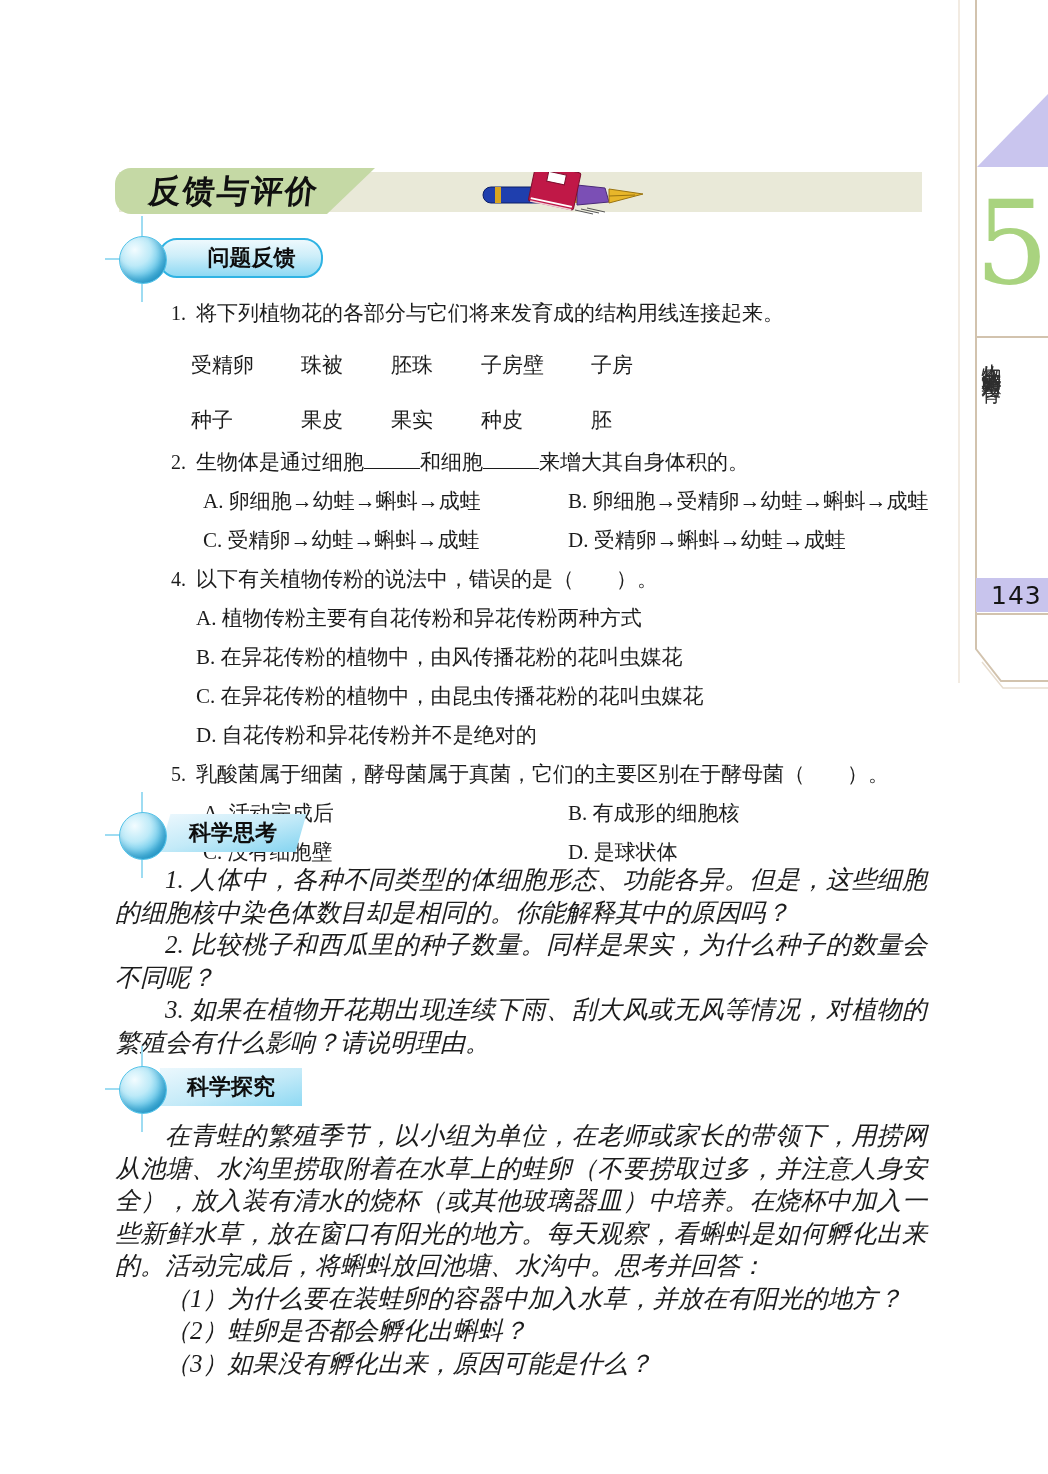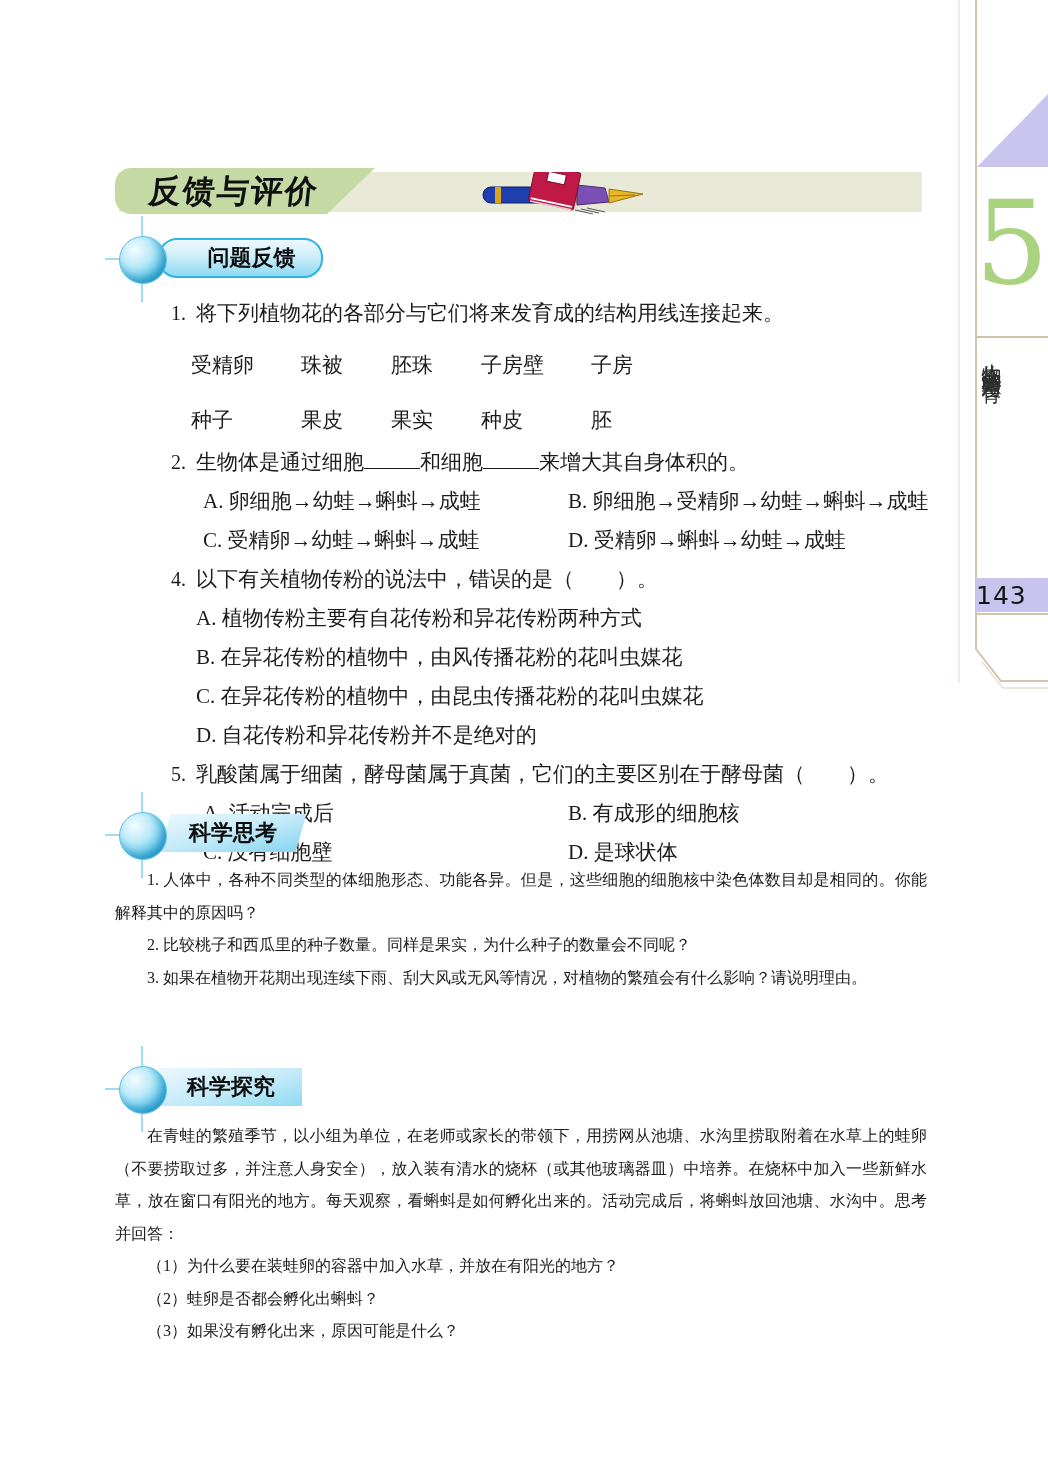--- a/index.html
+++ b/index.html
@@ -47,38 +47,38 @@
   .match-row{display:flex;padding-left:60px;}
   .match-row .c0{width:110px;}
   .match-row .c1{width:90px;font-family:Liberation Serif, serif;}
   .match-row .c2{width:90px;}
   .match-row .c3{width:110px;}
   .mt1{margin-top:13px;}
   .mt2{margin-top:16px;}
   .mt3{margin-top:3px;}
   .blank{display:inline-block;width:56px;height:14px;border-bottom:1.6px solid #1c1c1c;}
 
-  .para{position:absolute;left:0;width:812px;font-size:16px;line-height:32.5px;text-align:justify;}
+  .para{position:absolute;left:0;width:812px;font-size:25px;line-height:32.5px;text-align:justify;font-style:italic;}
   .para p{margin:0;text-indent:2em;}
   .para .subq{text-indent:2em;}
 
   
   .side-triangle{position:absolute;left:977px;top:94px;width:71px;height:73px;background:#c9c5ee;
        clip-path:polygon(100% 0,100% 100%,0 100%);}
   .chapter-num{position:absolute;left:975px;top:182px;width:73px;text-align:center;
        font-family:"DejaVu Serif","Liberation Serif",serif;font-size:116px;line-height:1.05;
        color:#a9d37f;}
   .side-divider1{position:absolute;left:976px;top:336px;width:72px;height:2px;background:#d2c3ae;}
   .chapter-vtitle{position:absolute;left:979px;top:348px;writing-mode:vertical-rl;
        font-size:20px;letter-spacing:2px;color:#2f2f2f;
        font-family:"Liberation Serif","DejaVu Serif",serif;}
   .pageno-band{position:absolute;left:976px;top:578px;width:72px;height:34px;background:#c8c4ed;
        display:flex;align-items:center;}
   .pageno{font-family:"DejaVu Sans","Liberation Sans",sans-serif;font-size:25px;color:#141414;
-       padding-left:0;letter-spacing:1px;}
+       padding-left:15px;letter-spacing:1px;}
   .side-divider2{position:absolute;left:976px;top:613px;width:72px;height:1.5px;background:#d2c3ae;}
   .side-outline{position:absolute;left:0;top:0;}
 </style>
 </head>
 <body>
 
 <div class="page">
 
   <div class="content">
 

